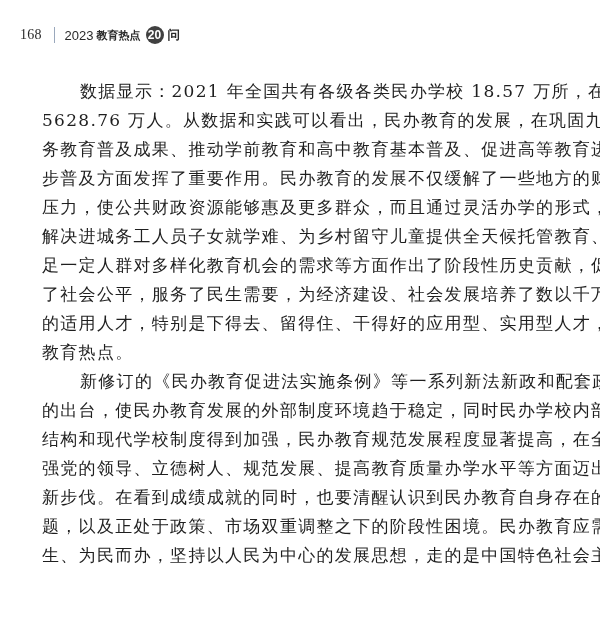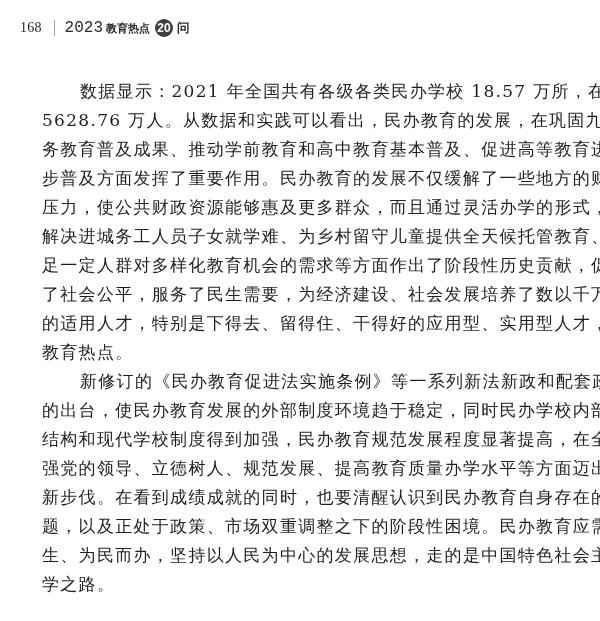--- a/index.html
+++ b/index.html
@@ -11,42 +11,42 @@
       width: 600px;
       height: 621px;
       position: relative;
       overflow: hidden;
       font-family: "DejaVu Serif", "Liberation Serif", serif;
       color: #1f1f1f;
     }
     .header {
       position: absolute;
       left: 20px;
-      top: 17px;
+      top: 24px;
       height: 22px;
       display: flex;
       align-items: center;
       font-size: 13px;
       color: #2a2a2a;
     }
     .page-number {
       font-family: "Liberation Serif", "DejaVu Serif", serif;
       font-size: 14px;
       letter-spacing: 0.2px;
     }
     .header-sep {
       display: inline-block;
       width: 1px;
       height: 16px;
       background: #9aa8bc;
       margin: 0 10px 0 12px;
     }
     .book-year {
-      font-family: Liberation Mono, monospace;
-      font-size: 16px;
+      font-family: Liberation Sans, sans-serif;
+      font-size: 13px;
       margin-right: 3px;
     }
     .book-title {
       font-size: 11px;
       font-weight: bold;
     }
     .badge {
       display: inline-flex;
       align-items: center;
       justify-content: center;
@@ -117,15 +117,14 @@
     <span class="line last">教育热点。</span>
   </p>
   <p class="para">
     <span class="line indent">新修订的《民办教育促进法实施条例》等一系列新法新政和配套政策</span>
     <span class="line">的出台，使民办教育发展的外部制度环境趋于稳定，同时民办学校内部治理</span>
     <span class="line">结构和现代学校制度得到加强，民办教育规范发展程度显著提高，在全面加</span>
     <span class="line">强党的领导、立德树人、规范发展、提高教育质量办学水平等方面迈出了</span>
     <span class="line">新步伐。在看到成绩成就的同时，也要清醒认识到民办教育自身存在的问</span>
     <span class="line">题，以及正处于政策、市场双重调整之下的阶段性困境。民办教育应需而</span>
     <span class="line">生、为民而办，坚持以人民为中心的发展思想，走的是中国特色社会主义办</span>
-    <span class="line last">学之路。</span>
   </p>
 </div>
 
 </body></html>

